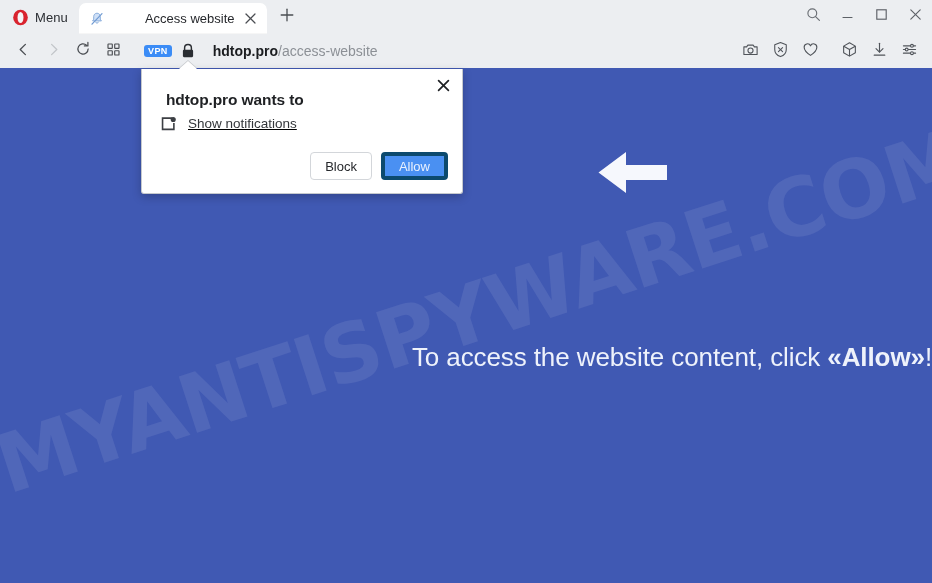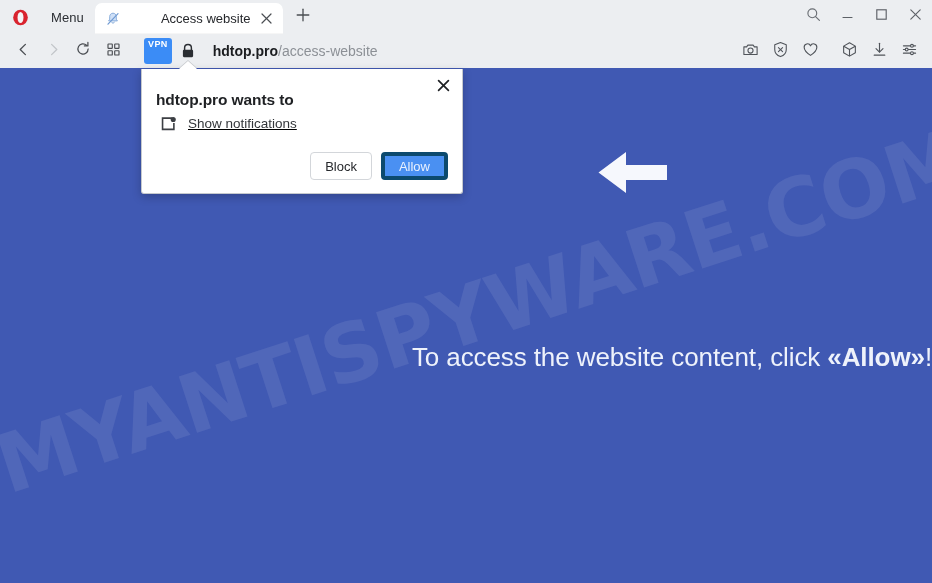--- a/index.html
+++ b/index.html
@@ -38,21 +38,21 @@
     top: 0; left: 0;
     width: 932px;
     height: 34px;
     display: flex;
     align-items: flex-end;
   }
 
   .menu-btn {
     display: flex;
     align-items: center;
-    gap: 22px;
+    gap: 6px;
     height: 28px;
     padding: 0 9px 0 8px;
     margin: 0 2px 3px 4px;
     border-radius: 5px;
     cursor: default;
   }
   .opera-logo {
     width: 17px; height: 17px;
     display: block;
   }
@@ -146,21 +146,21 @@
     min-width: 0;
     padding-left: 6px;
   }
   .vpn-badge {
     background: #3b8cf6;
     color: #fff;
     font-size: 9px;
     font-weight: bold;
     letter-spacing: .4px;
     border-radius: 3px;
-    padding: 2px 4px 15px 4px;
+    padding: 2px 4px 1px 4px;
     line-height: 1;
     margin-right: 9px;
     flex: 0 0 auto;
   }
   .lock-icon {
     flex: 0 0 auto;
     margin-right: 18px;
     display: block;
   }
   .urltext {
@@ -283,21 +283,21 @@
     right: 8px;
     top: 7px;
     width: 22px; height: 22px;
     display: flex; align-items: center; justify-content: center;
     cursor: default;
     border-radius: 3px;
   }
 
   .perm-title {
     position: absolute;
-    left: 14px;
+    left: 24px;
     top: 22px;
     font-size: 15.5px;
     font-weight: bold;
     color: #1f2124;
     letter-spacing: -0.1px;
     text-align: right;
   }
   .perm-row {
     position: absolute;
     left: 18px;

